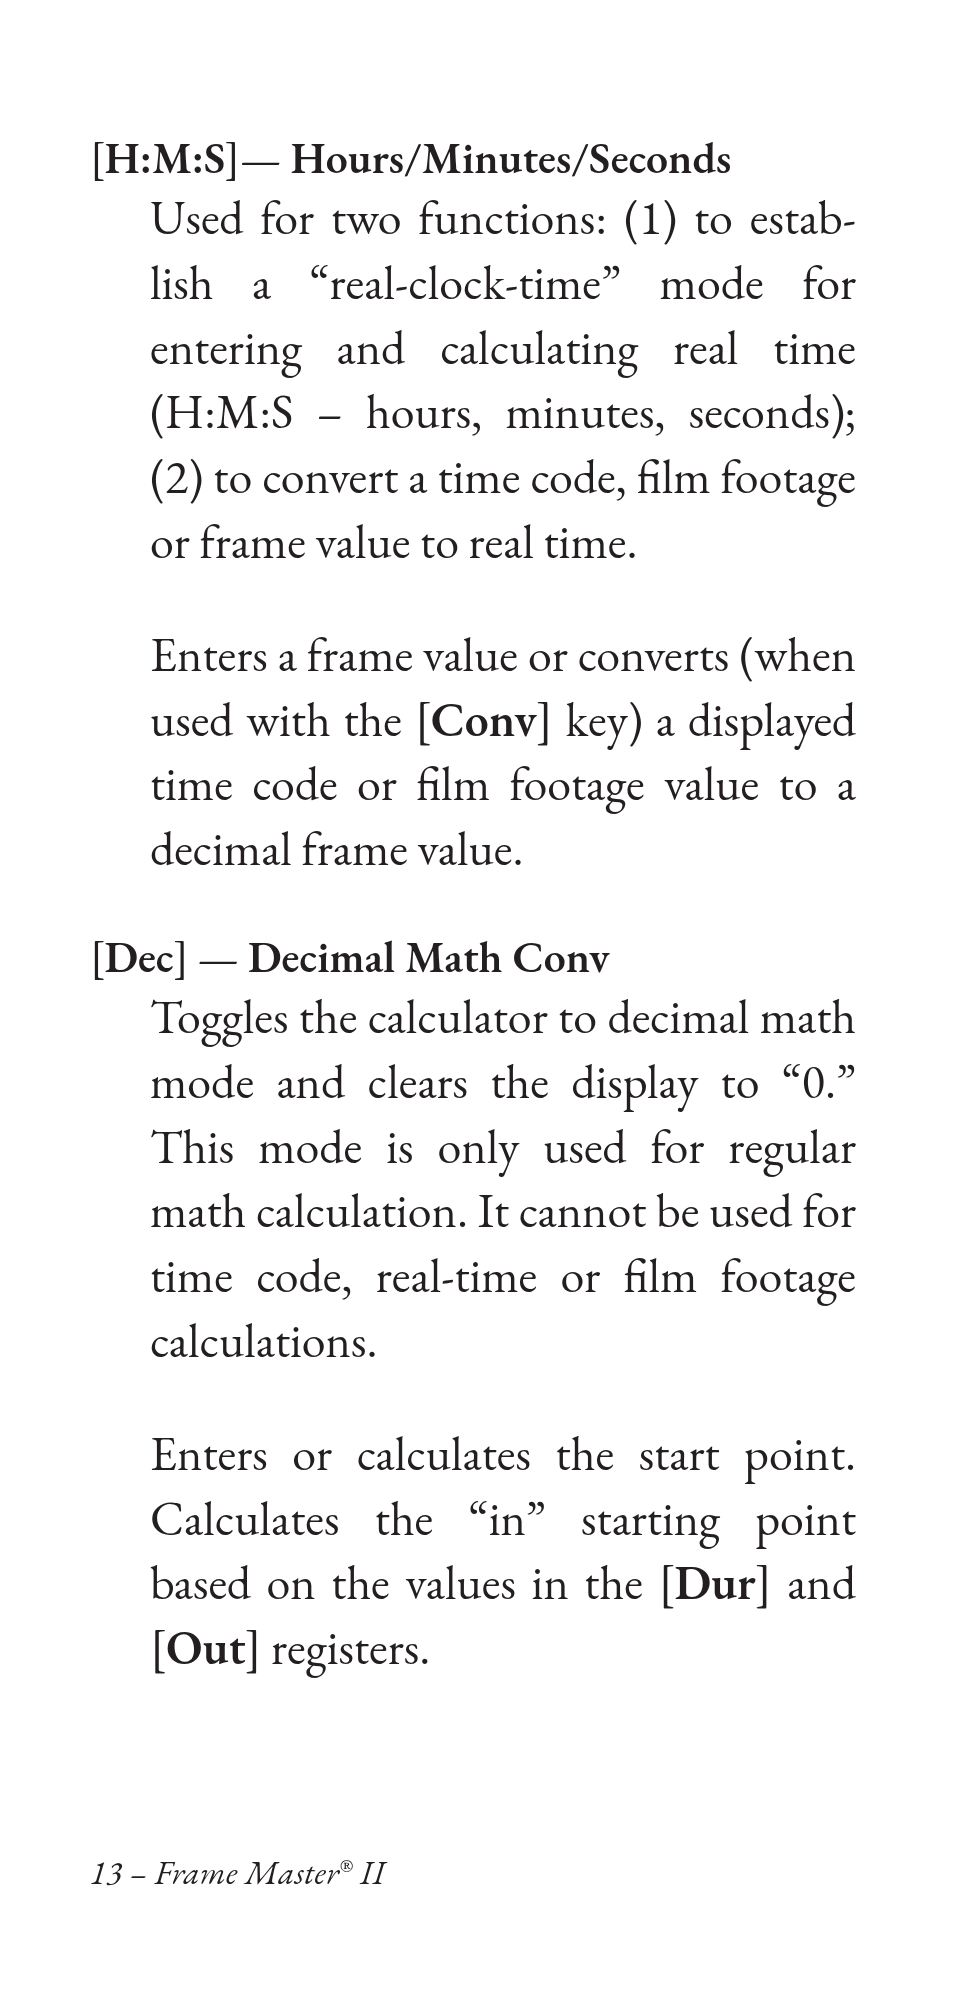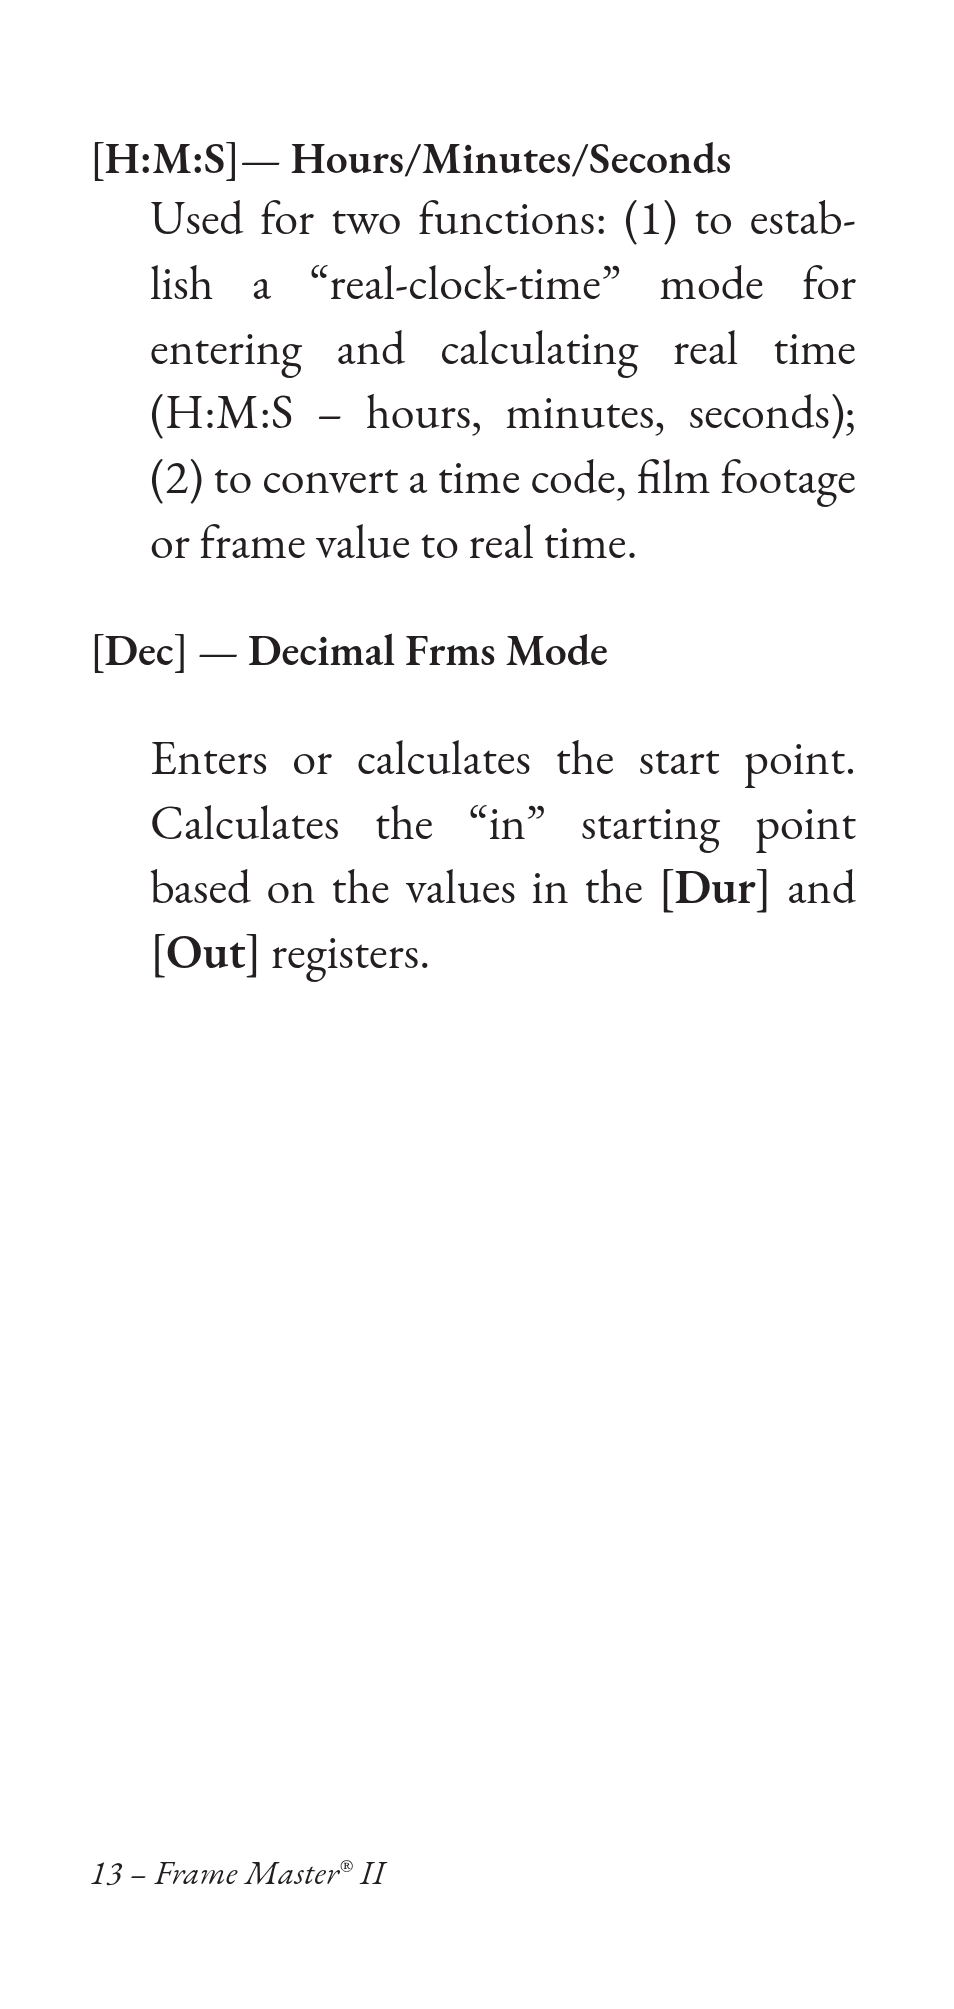--- a/index.html
+++ b/index.html
@@ -58,23 +58,25 @@
 </head>
 <body>
 
 <div class="page">
   <div id="entries-container">
       <div class="entry">
         <p class="entry-heading"><span>[</span><span class="bold">H:M:S</span><span>]</span><span>— </span><span class="bold">Hours/Minutes/Seconds</span></p>
         <p class="entry-body"><span>Used for two functions: (1) to estab­lish a “real-clock-time” mode for entering and calculating real time (H:M:S – hours, minutes, seconds); (2) to convert a time code, film footage or frame value to real time.</span></p>
       </div>
       <div class="entry">
+        <p class="entry-body"><span>Enters a frame value or converts (when used with the [</span><span class="bold">Conv</span><span>] key) a displayed time code or film footage value to a decimal frame value.</span></p>
       </div>
       <div class="entry">
-        <p class="entry-heading"><span>[</span><span class="bold">Dec</span><span>]</span><span> — </span><span class="bold">Decimal Frms Mode</span></p>
+        <p class="entry-heading"><span>[</span><span class="bold">Dec</span><span>]</span><span> — </span><span class="bold">Decimal Math Conv</span></p>
+        <p class="entry-body"><span>Toggles the calculator to decimal math mode and clears the display to “0.” This mode is only used for reg­ular math calculation. It cannot be used for time code, real-time or film footage calculations.</span></p>
       </div>
       <div class="entry">
         <p class="entry-body"><span>Enters or calculates the start point. Calculates the “in” starting point based on the values in the [</span><span class="bold">Dur</span><span>] and [</span><span class="bold">Out</span><span>] registers.</span></p>
       </div>
     </div>
 
   <div class="footer">
     <span>13</span><span> – </span><span>Frame Master</span><span class="regmark">®</span><span> II</span>
   </div>
 </div>

